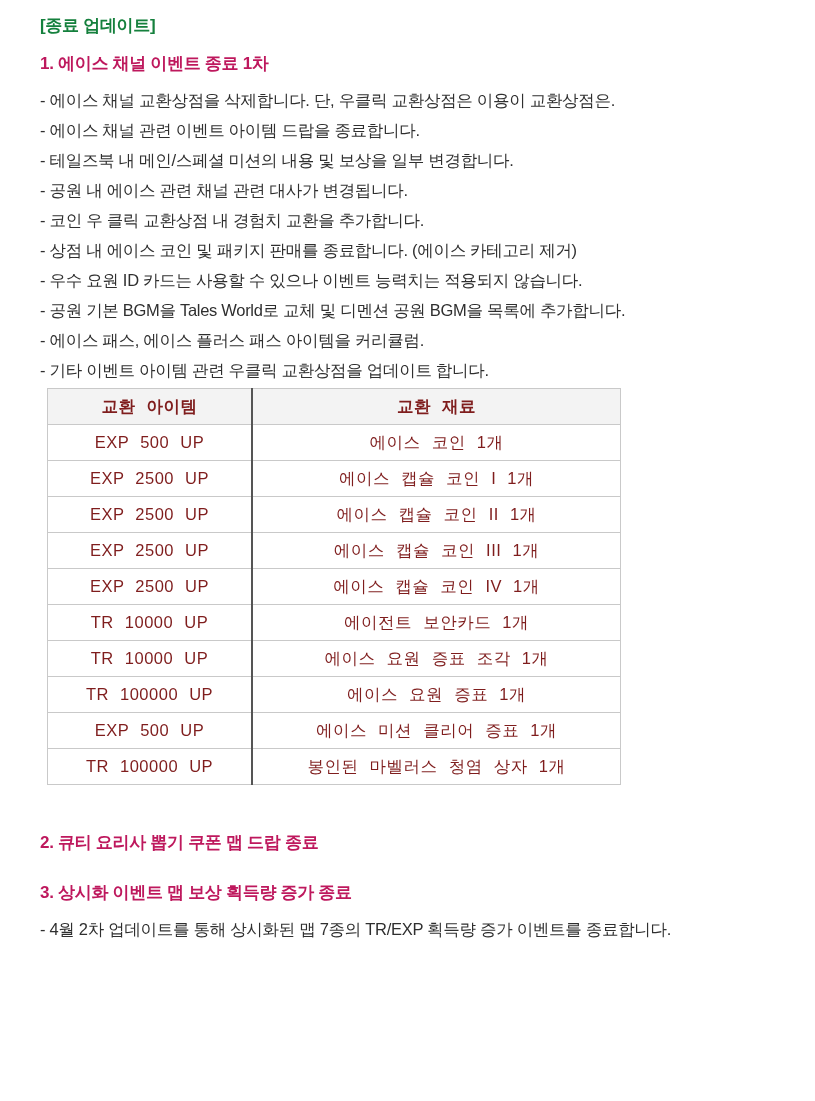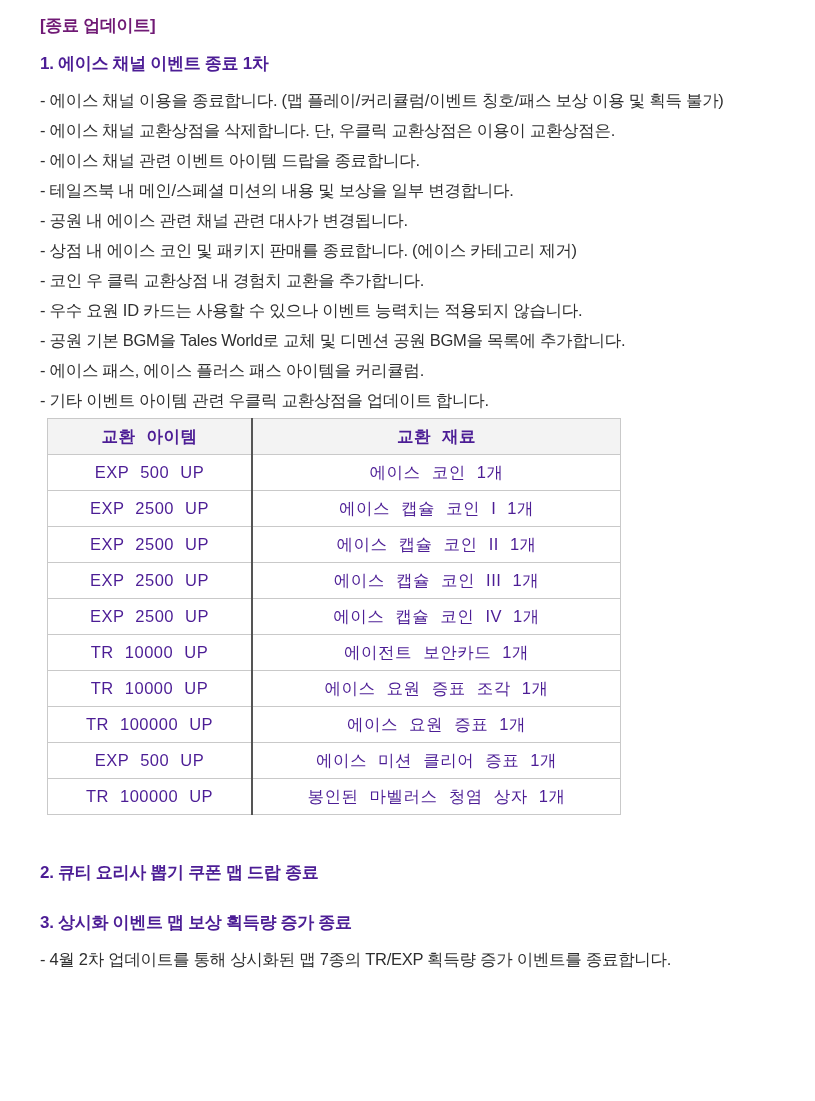--- a/index.html
+++ b/index.html
@@ -12,29 +12,29 @@
     height: 1101px;
     font-family: "Liberation Sans", sans-serif;
     color: #2f2f2f;
     overflow: hidden;
   }
   .page {
     padding: 14px 20px 20px 40px;
     box-sizing: border-box;
   }
   .title {
-    color: #701a75;
+    color: #15803d;
     font-size: 17px;
     font-weight: bold;
     line-height: 24px;
     margin: 0 0 14px 0;
     letter-spacing: -0.3px;
   }
   .heading {
-    color: #4c1d95;
+    color: #be185d;
     font-size: 17px;
     font-weight: bold;
     line-height: 24px;
     margin: 8px 0 9px 0;
     letter-spacing: -0.3px;
   }
   .bullet {
     margin: 0;
     font-size: 16.5px;
     line-height: 30px;
@@ -46,21 +46,21 @@
     table-layout: fixed;
     width: 574px;
     margin: 3px 0 0 7px;
   }
   .exchange-table th,
   .exchange-table td {
     border: 1px solid #c9c9c9;
     text-align: center;
     vertical-align: middle;
     font-size: 16.5px;
-    color: #4c1d95;
+    color: #7f1d1d;
     height: 35px;
     padding: 0 4px;
     word-spacing: 6px;
     letter-spacing: 0.5px;
     overflow: hidden;
     white-space: nowrap;
   }
   .exchange-table th {
     background: #f3f3f3;
     font-weight: bold;
@@ -78,27 +78,26 @@
 </style>
 </head>
 <body>
 
 <div class="page">
 
   <h2 class="title">[종료 업데이트]</h2>
 
   <section>
     <h3 class="heading">1. 에이스 채널 이벤트 종료 1차</h3>
-    <p class="bullet">- 에이스 채널 이용을 종료합니다. (맵 플레이/커리큘럼/이벤트 칭호/패스 보상 이용 및 획득 불가)</p>
     <p class="bullet">- 에이스 채널 교환상점을 삭제합니다. 단, 우클릭 교환상점은 이용이 교환상점은.</p>
     <p class="bullet">- 에이스 채널 관련 이벤트 아이템 드랍을 종료합니다.</p>
     <p class="bullet">- 테일즈북 내 메인/스페셜 미션의 내용 및 보상을 일부 변경합니다.</p>
     <p class="bullet">- 공원 내 에이스 관련 채널 관련 대사가 변경됩니다.</p>
+    <p class="bullet">- 코인 우 클릭 교환상점 내 경험치 교환을 추가합니다.</p>
     <p class="bullet">- 상점 내 에이스 코인 및 패키지 판매를 종료합니다. (에이스 카테고리 제거)</p>
-    <p class="bullet">- 코인 우 클릭 교환상점 내 경험치 교환을 추가합니다.</p>
     <p class="bullet">- 우수 요원 ID 카드는 사용할 수 있으나 이벤트 능력치는 적용되지 않습니다.</p>
     <p class="bullet">- 공원 기본 BGM을 Tales World로 교체 및 디멘션 공원 BGM을 목록에 추가합니다.</p>
     <p class="bullet">- 에이스 패스, 에이스 플러스 패스 아이템을 커리큘럼.</p>
     <p class="bullet">- 기타 이벤트 아이템 관련 우클릭 교환상점을 업데이트 합니다.</p>
 
     <table class="exchange-table">
       <thead>
         <tr>
           <th class="col-item">교환 아이템</th>
           <th class="col-material">교환 재료</th>

